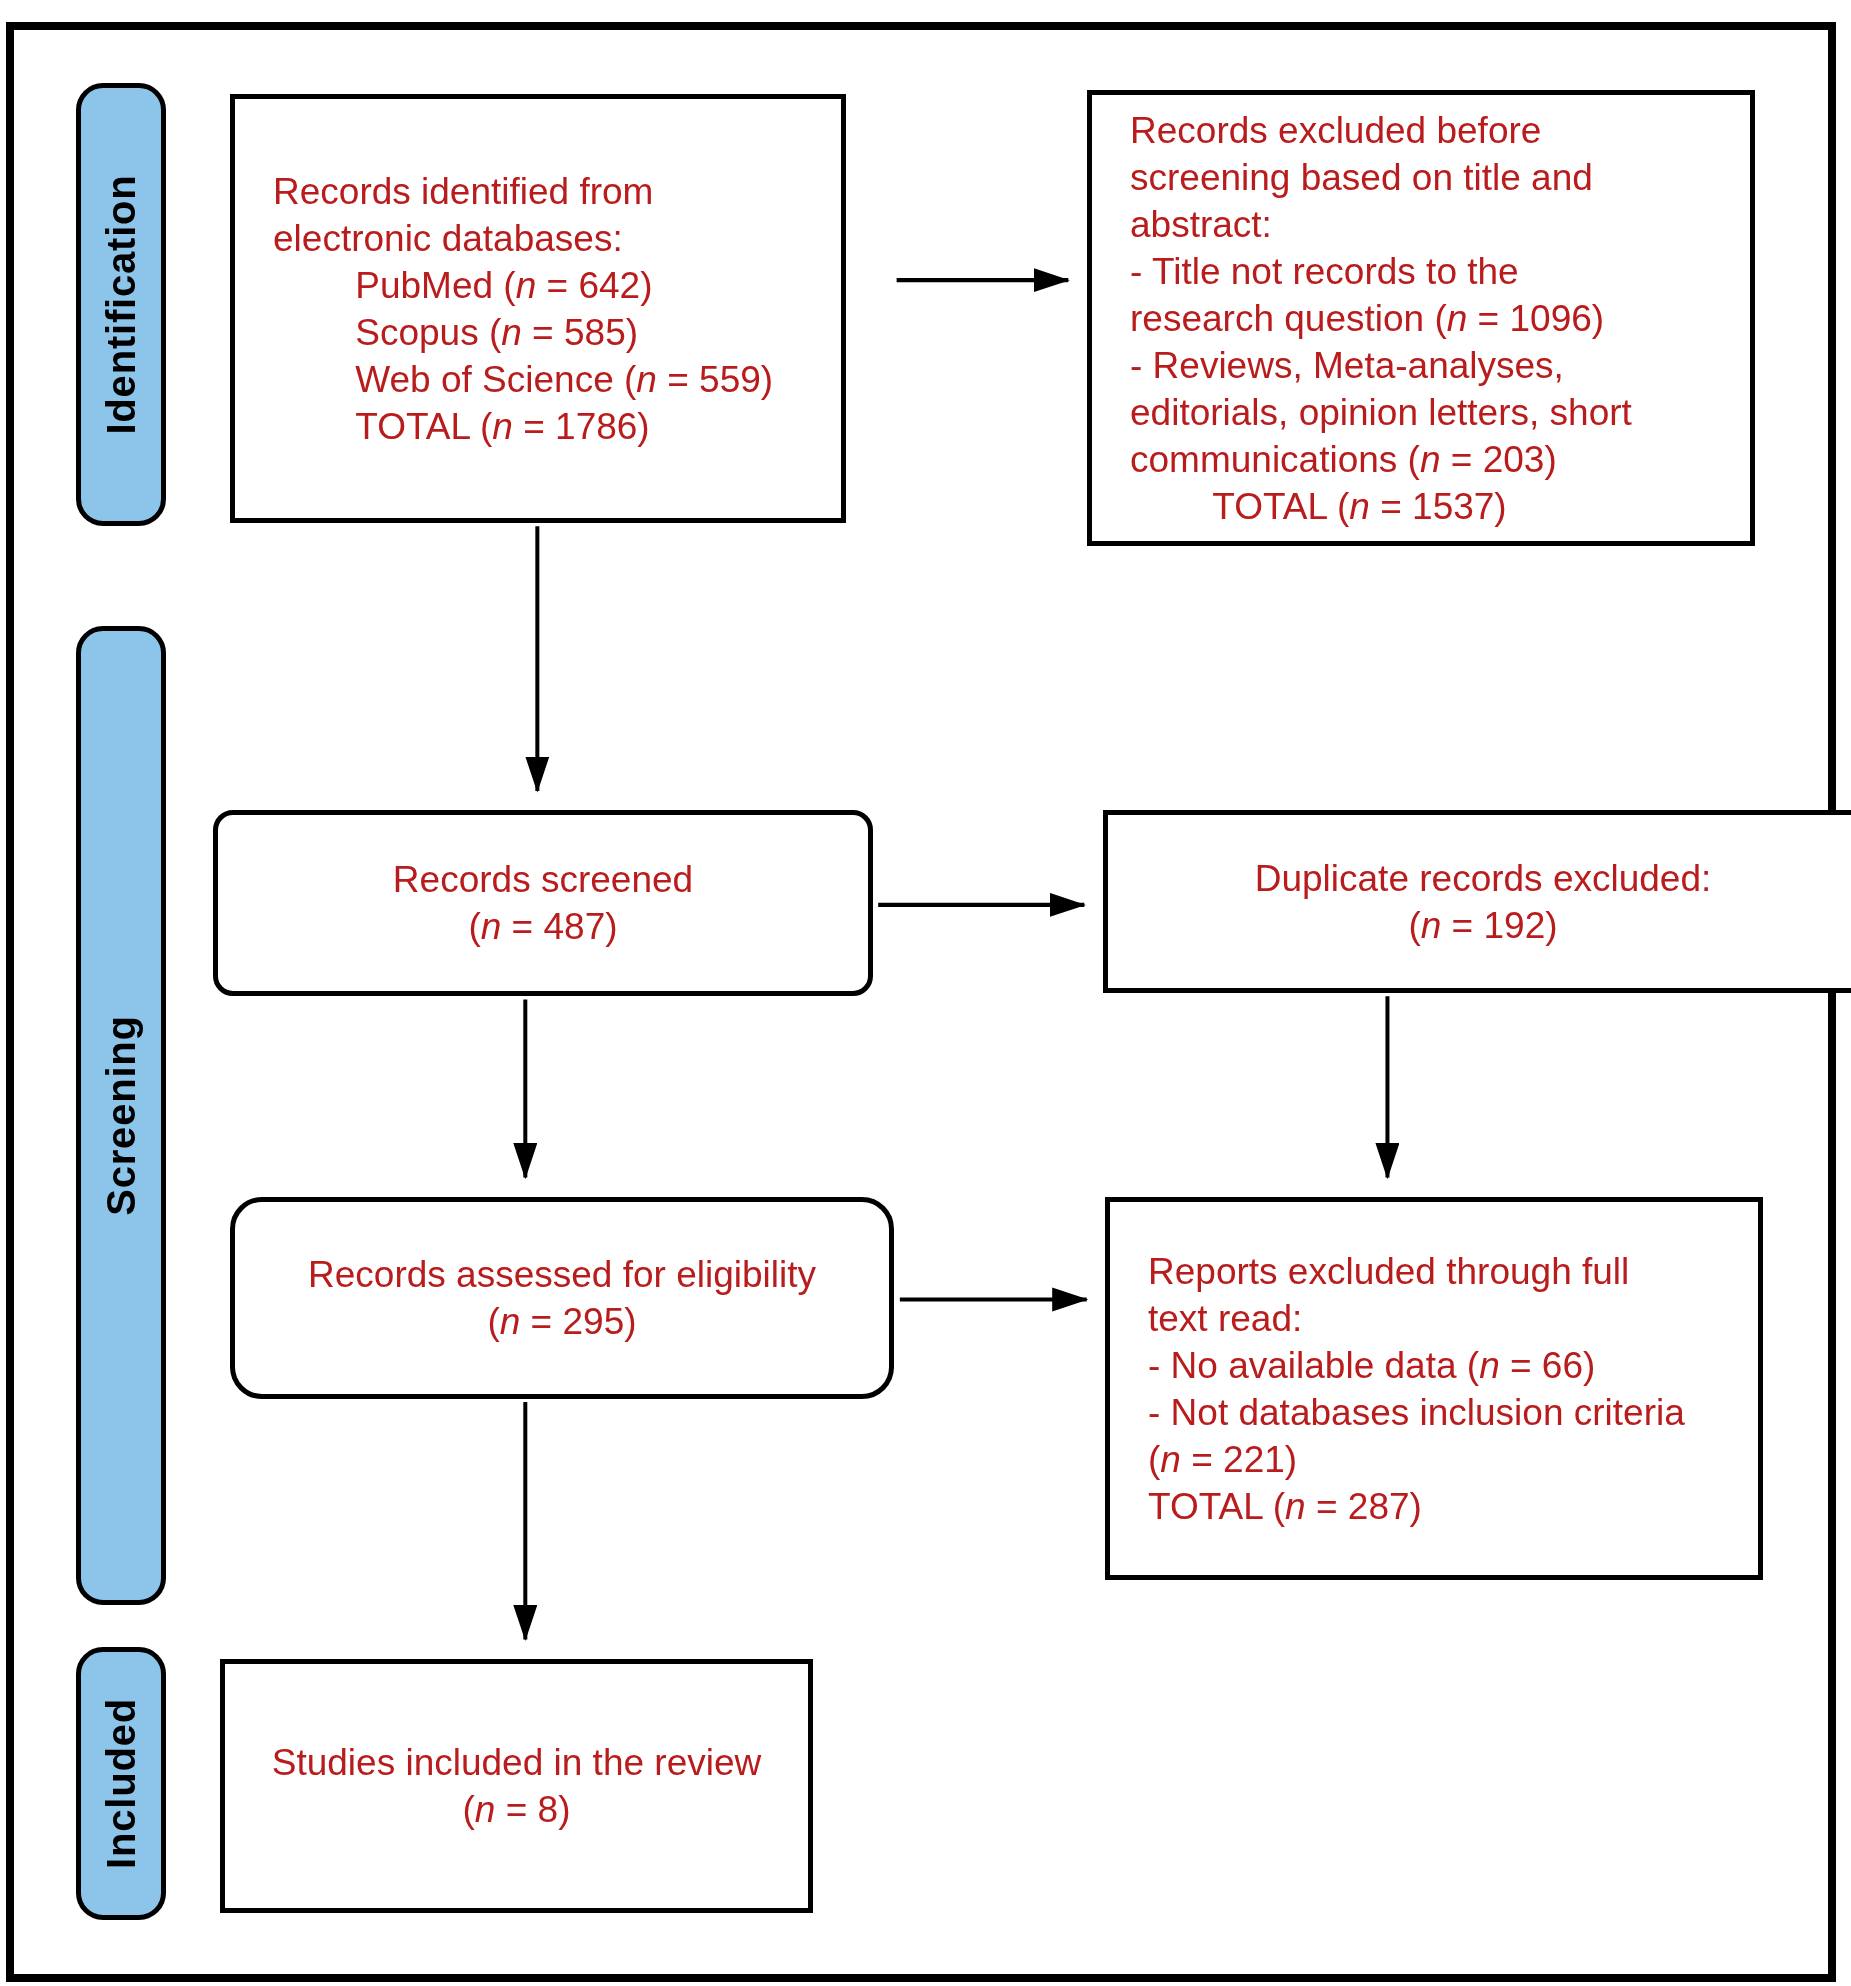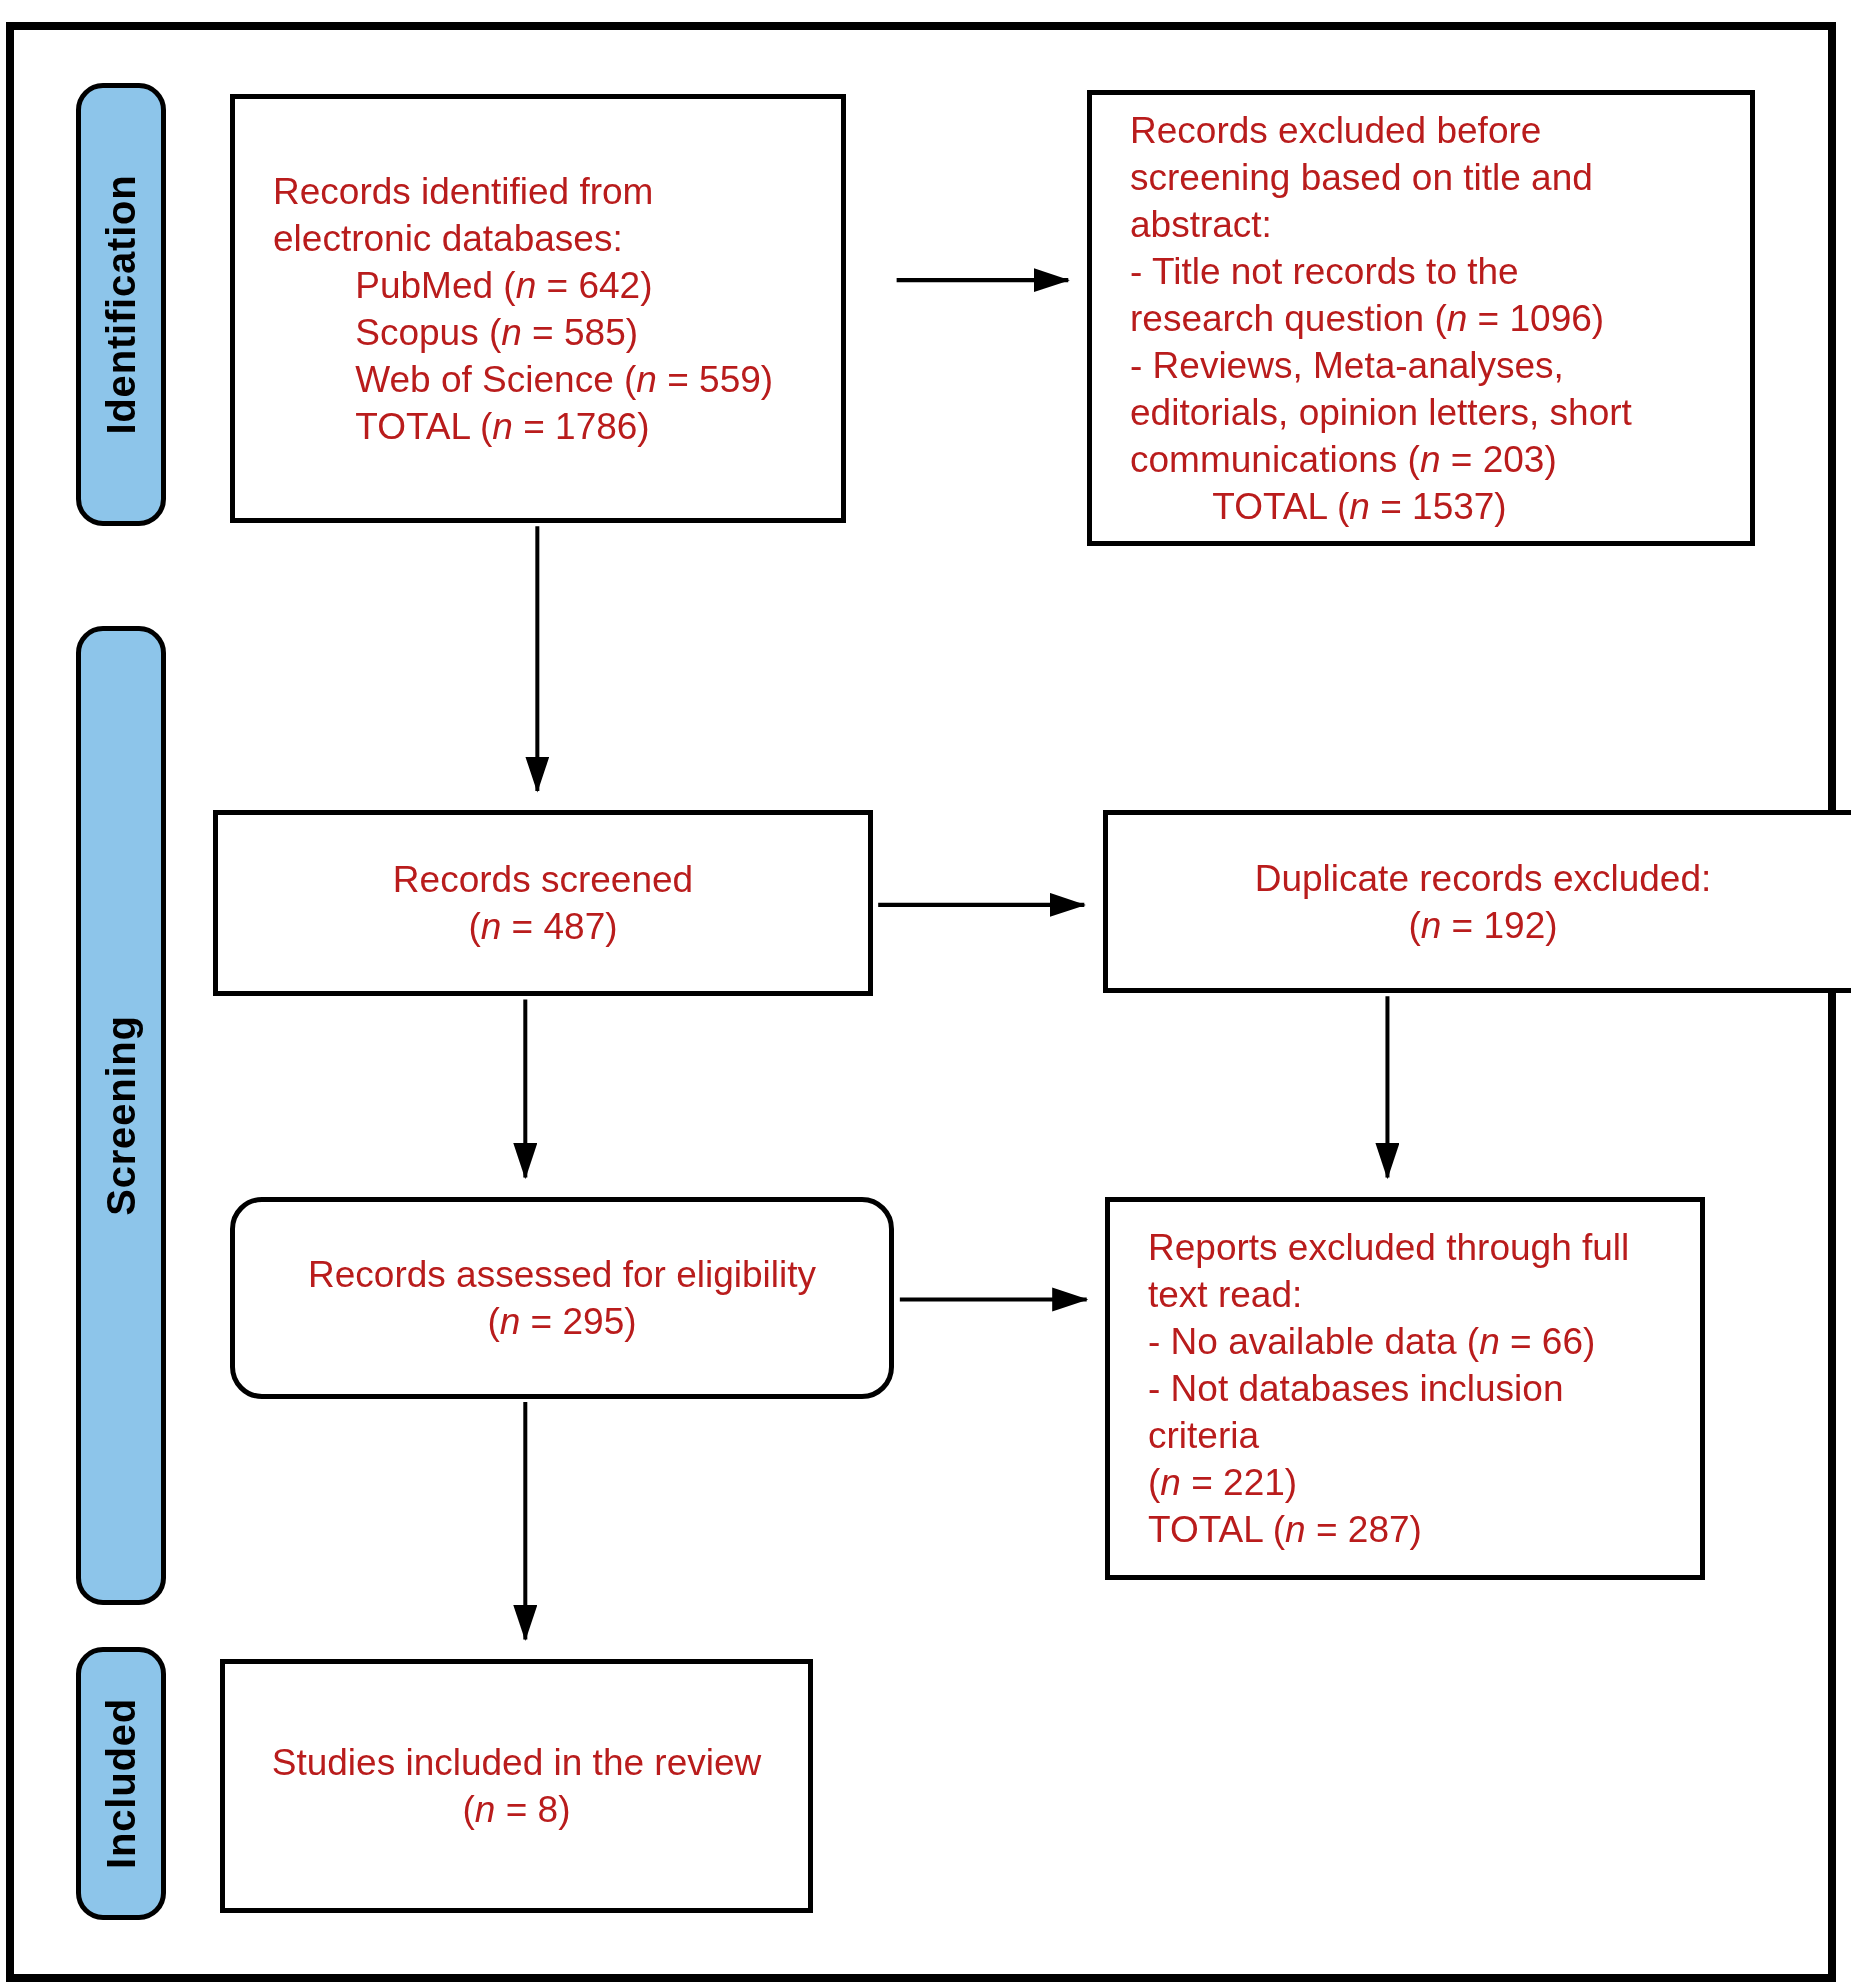--- a/index.html
+++ b/index.html
@@ -120,42 +120,42 @@
         <div class="line">abstract:</div>
         <div class="line">- Title not records to the</div>
         <div class="line">research question (<i>n</i> = 1096)</div>
         <div class="line">- Reviews, Meta-analyses,</div>
         <div class="line">editorials, opinion letters, short</div>
         <div class="line">communications (<i>n</i> = 203)</div>
         <div class="line">        TOTAL (<i>n</i> = 1537)</div>
       </div>
   </div>
 
-  <div class="box center" style="left:213px; top:810px; width:660px; height:186px;">
+  <div class="box center" style="left:213px; top:810px; width:660px; height:186px;border-radius:20px;">
     <div class="box-text">
         <div class="line">Records screened</div>
         <div class="line">(<i>n</i> = 487)</div>
       </div>
   </div>
 
   <div class="box center" style="left:1103px; top:810px; width:760px; height:183px;">
     <div class="box-text">
         <div class="line">Duplicate records excluded:</div>
         <div class="line">(<i>n</i> = 192)</div>
       </div>
   </div>
 
   <div class="box center" style="left:230px; top:1197px; width:664px; height:202px;border-radius:32px;">
     <div class="box-text">
         <div class="line">Records assessed for eligibility</div>
         <div class="line">(<i>n</i> = 295)</div>
       </div>
   </div>
 
-  <div class="box left" style="left:1105px; top:1197px; width:600px; height:383px;">
+  <div class="box left" style="left:1105px; top:1197px; width:658px; height:383px;">
     <div class="box-text">
         <div class="line">Reports excluded through full</div>
         <div class="line">text read:</div>
         <div class="line">- No available data (<i>n</i> = 66)</div>
         <div class="line">- Not databases inclusion criteria</div>
         <div class="line">(<i>n</i> = 221)</div>
         <div class="line">TOTAL (<i>n</i> = 287)</div>
       </div>
   </div>
 

